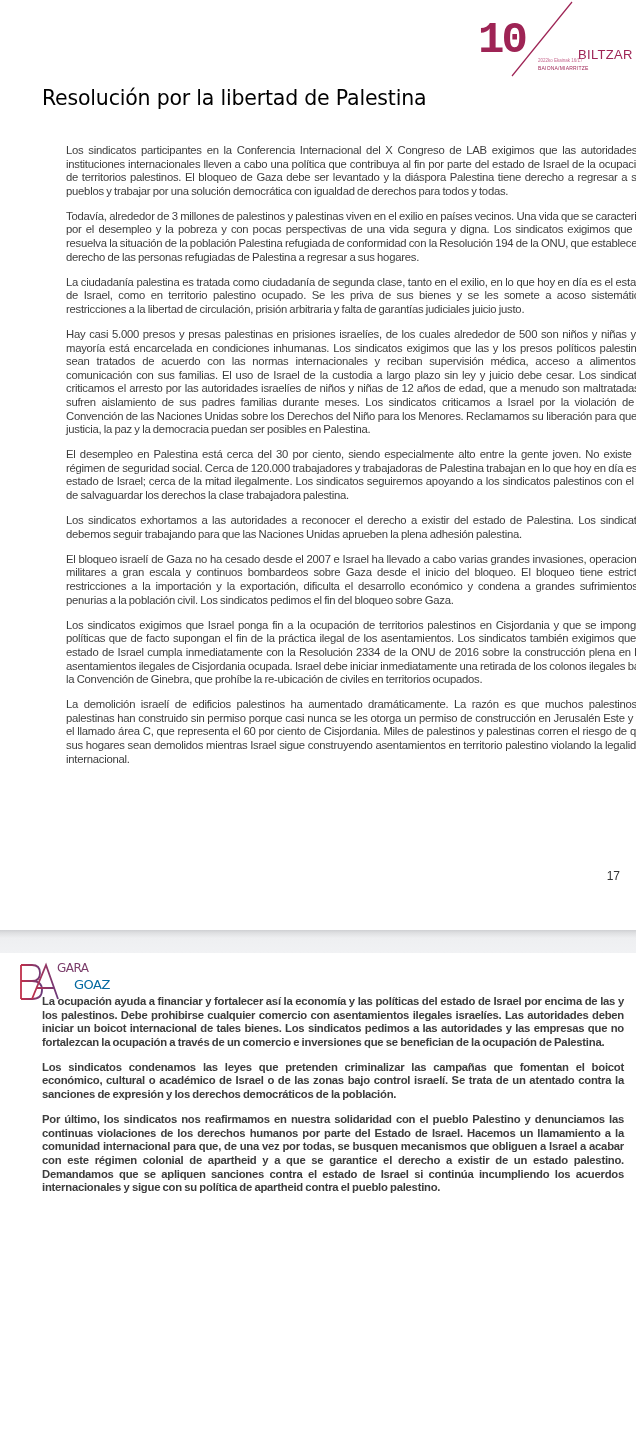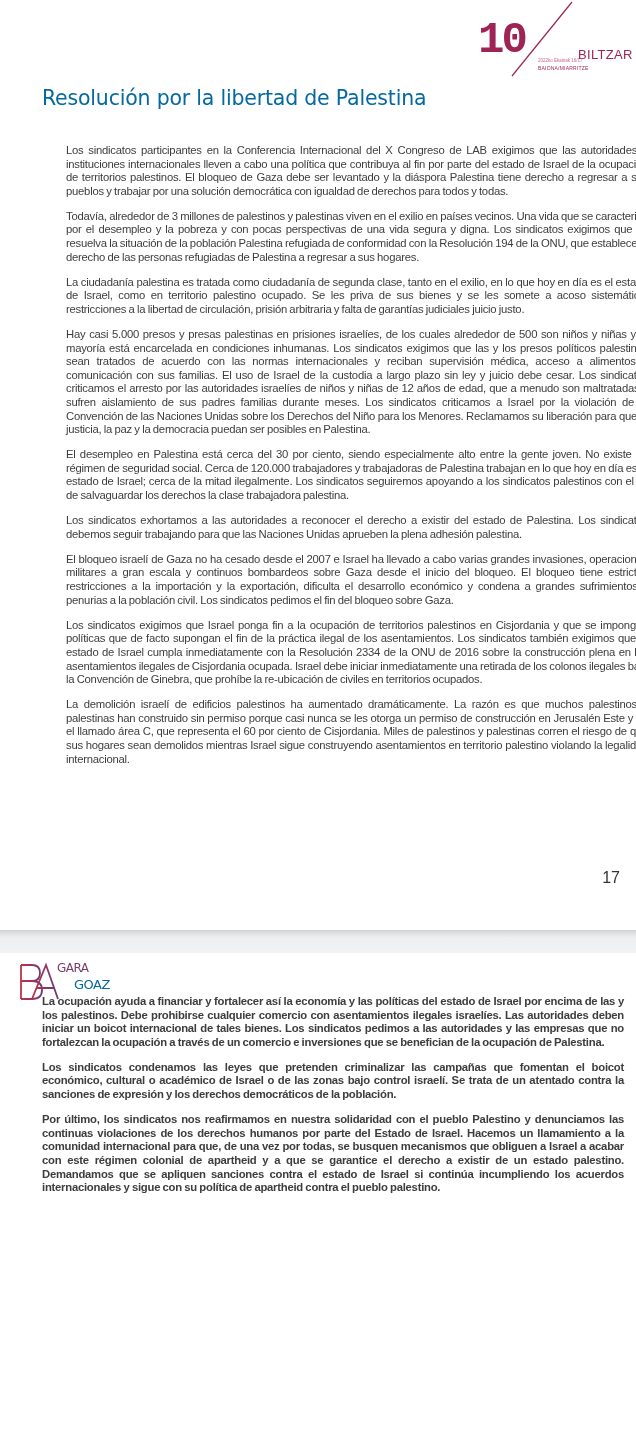--- a/index.html
+++ b/index.html
@@ -82,21 +82,21 @@
     }
 
     .doc-title {
       position: absolute;
       left: 42px;
       top: 86px;
       margin: 0;
       font-family: "DejaVu Sans", sans-serif;
       font-weight: normal;
       font-size: 20.5px;
-      color: #0369a1;
+      color: #000000;
       letter-spacing: -0.2px;
       white-space: nowrap;
     }
 
     .body-text {
       position: absolute;
       left: 42px;
       width: 582px;
     }
     .body-text p {
@@ -109,21 +109,21 @@
       letter-spacing: -0.25px;
       word-spacing: -0.5px;
     }
     .body-1 { top: 144px; margin-left: 24px; }
     .body-2 { top: 42px; font-weight: bold; }
 
     .page-number {
       position: absolute;
       right: 16px;
       top: 869px;
-      font-size: 16px;
+      font-size: 12px;
       color: #333;
       text-align: right;
     }
 
     
     .bagara-logo {
       position: absolute;
       left: 18px;
       top: 9px;
       width: 130px;

